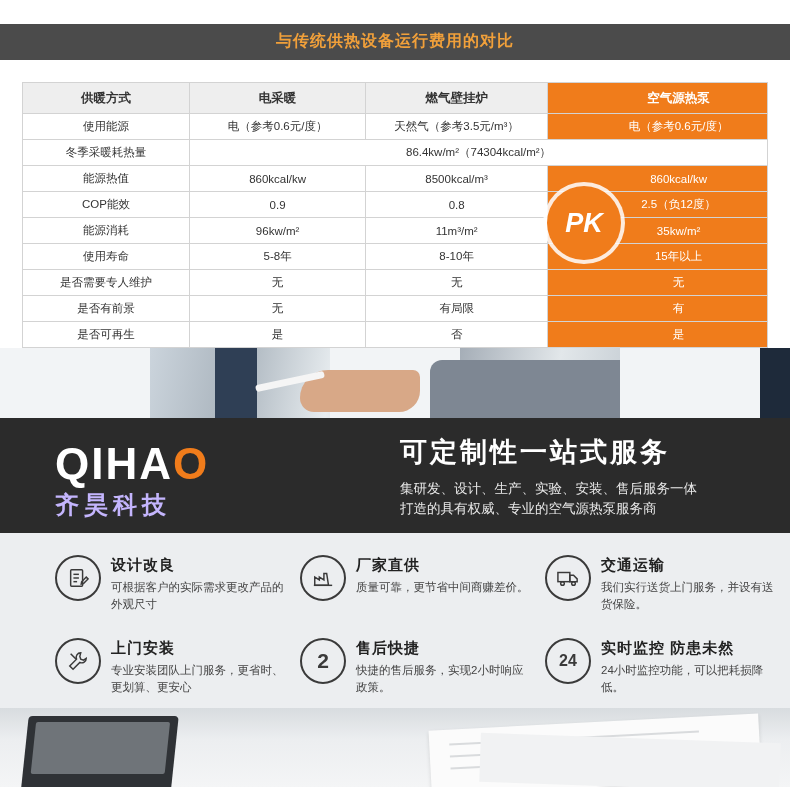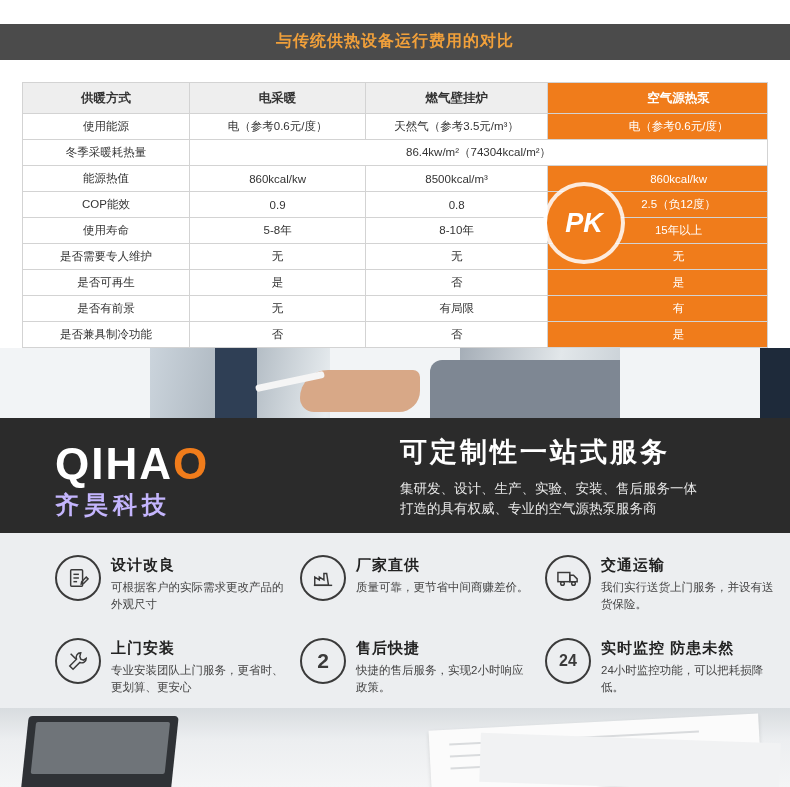--- a/index.html
+++ b/index.html
@@ -164,42 +164,48 @@
           <td class="c3">8500kcal/m³</td>
           <td class="c4 hl">860kcal/kw</td>
         </tr>
         <tr>
           <td class="rowlabel">COP能效</td>
           <td class="c2">0.9</td>
           <td class="c3">0.8</td>
           <td class="c4 hl">2.5（负12度）</td>
         </tr>
         <tr>
+          <td class="rowlabel">能源消耗</td>
+          <td class="c2">96kw/m²</td>
+          <td class="c3">11m³/m²</td>
+          <td class="c4 hl">35kw/m²</td>
+        </tr>
+        <tr>
           <td class="rowlabel">使用寿命</td>
           <td class="c2">5-8年</td>
           <td class="c3">8-10年</td>
           <td class="c4 hl">15年以上</td>
         </tr>
         <tr>
           <td class="rowlabel">是否需要专人维护</td>
           <td class="c2">无</td>
           <td class="c3">无</td>
           <td class="c4 hl">无</td>
         </tr>
         <tr>
+          <td class="rowlabel">是否有前景</td>
+          <td class="c2">无</td>
+          <td class="c3">有局限</td>
+          <td class="c4 hl">有</td>
+        </tr>
+        <tr>
           <td class="rowlabel">是否可再生</td>
           <td class="c2">是</td>
           <td class="c3">否</td>
           <td class="c4 hl">是</td>
-        </tr>
-        <tr>
-          <td class="rowlabel">是否有前景</td>
-          <td class="c2">无</td>
-          <td class="c3">有局限</td>
-          <td class="c4 hl">有</td>
         </tr>
         <tr>
           <td class="rowlabel">是否兼具制冷功能</td>
           <td class="c2">否</td>
           <td class="c3">否</td>
           <td class="c4 hl">是</td>
         </tr>
         <tr>
           <td class="rowlabel bold">运行成本</td>
           <td class="c2">57.6元/m²</td>

